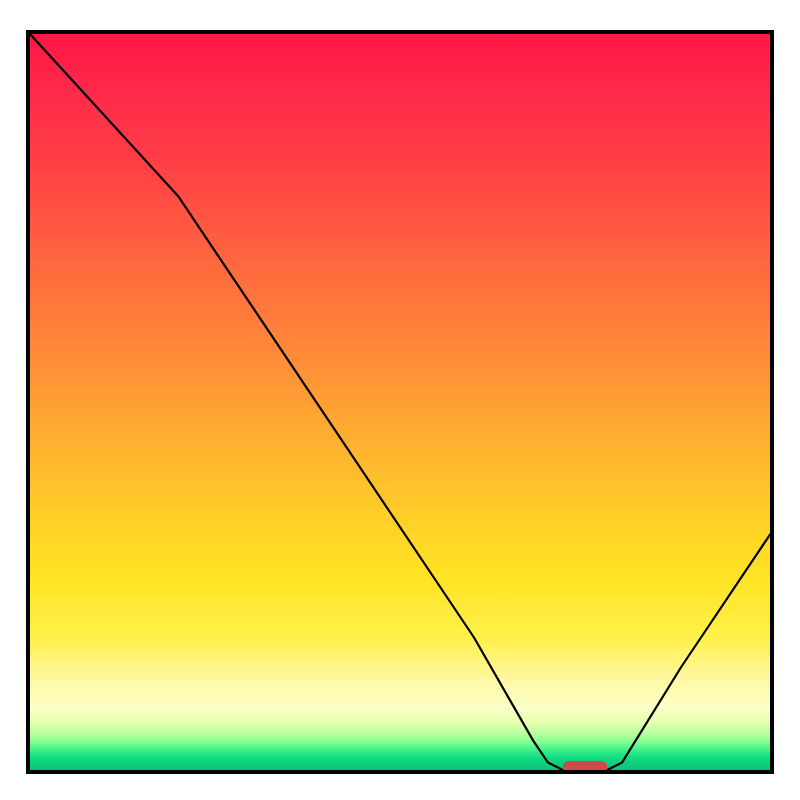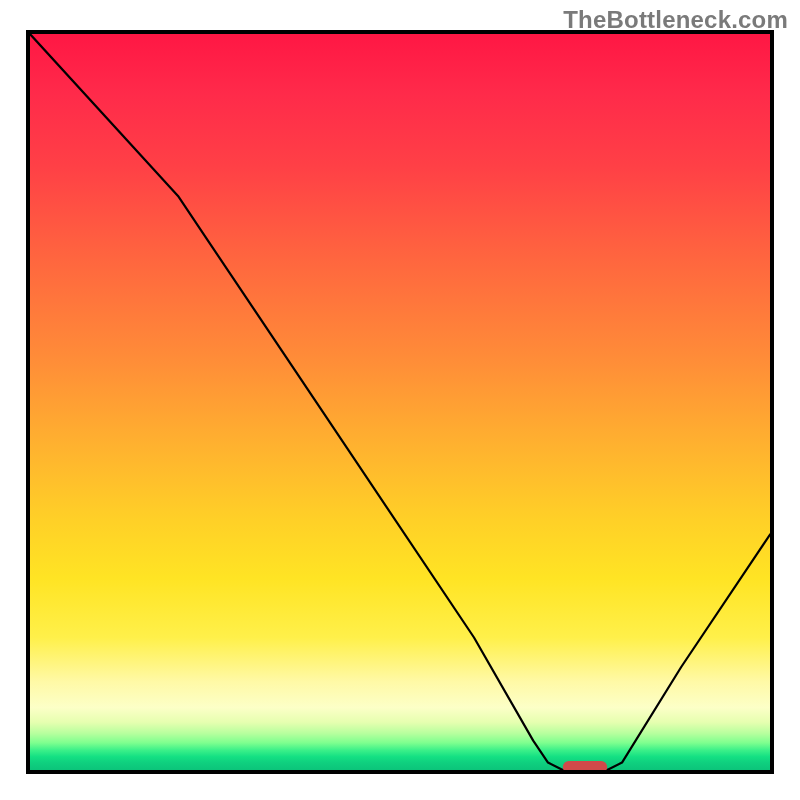--- a/index.html
+++ b/index.html
@@ -76,21 +76,20 @@
   }
   .marker {
     fill: #d04a4a;
     stroke: none;
   }
 </style>
 </head>
 <body>
 
 <div class="chart-container">
-  <div class="watermark">TheBottleneck.com</div>
 
   <div class="plot-frame">
     <div class="gradient-bg"></div>
 
     <svg class="overlay" viewBox="0 0 740 736" preserveAspectRatio="none">
       <path class="curve" d="M 0 0 L 148.0 161.9 L 177.6 206.1 L 296.0 382.7 L 444.0 603.5 L 503.2 706.6 L 518.0 728.6 L 532.8 736.0 L 577.2 736.0 L 592.0 728.6 L 651.2 633.0 L 740.0 500.5"></path>
       <rect class="marker" x="532.8" y="727.0" width="44.4" height="12" rx="6" ry="6"></rect>
     </svg>
   </div>
 </div>

